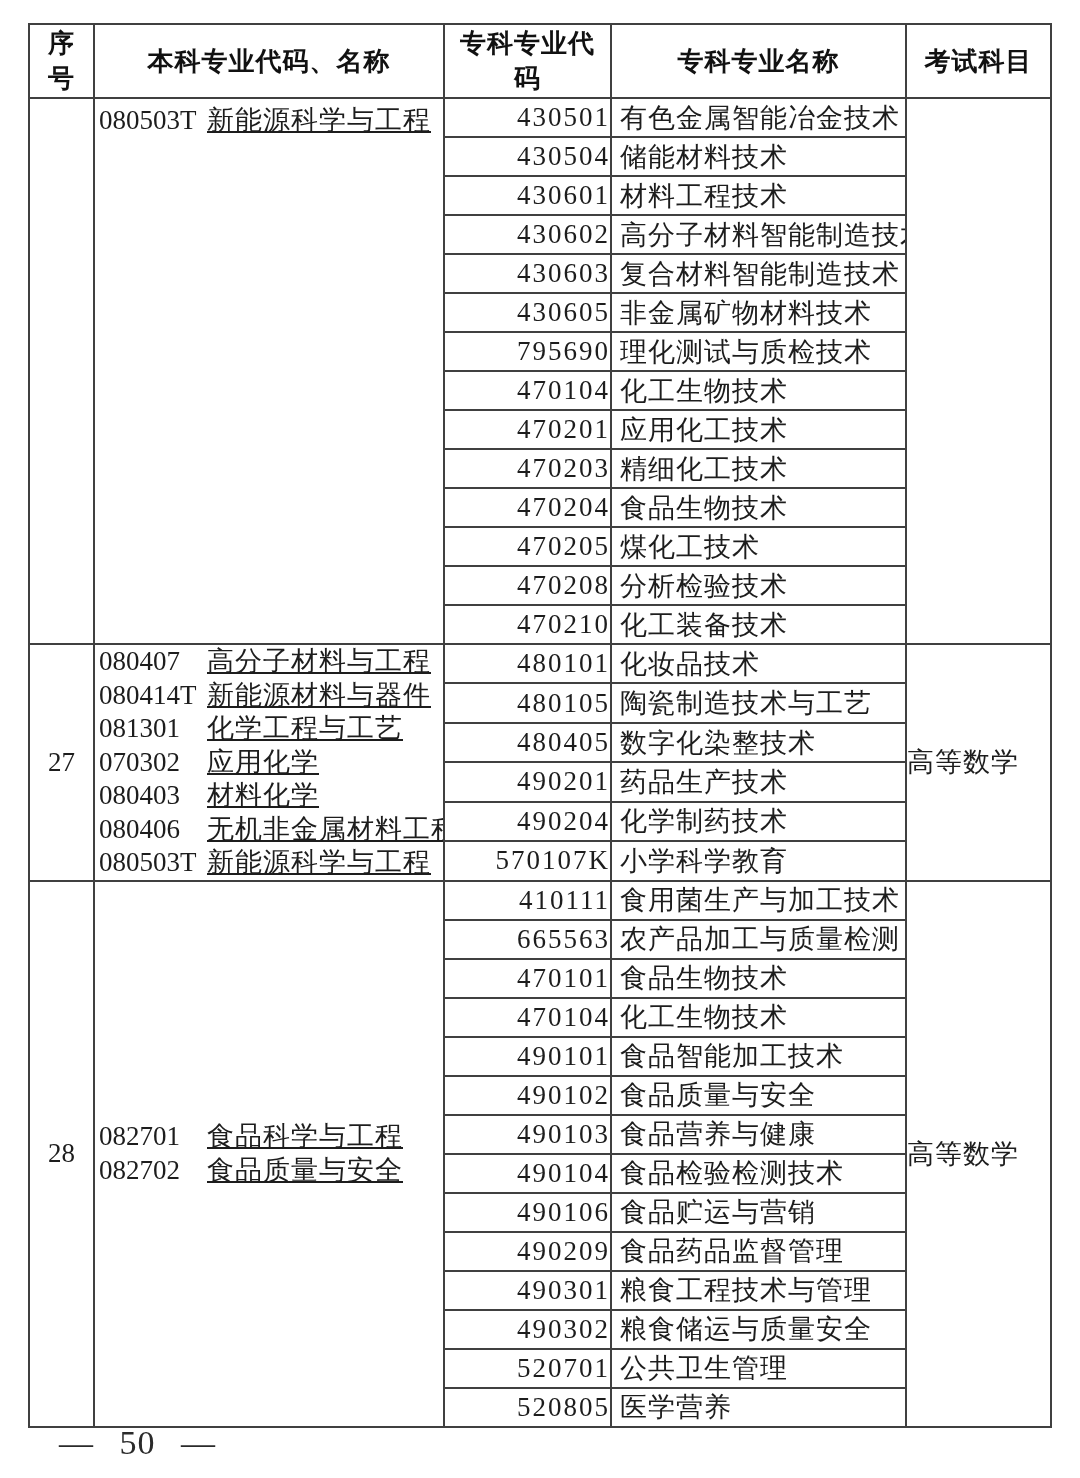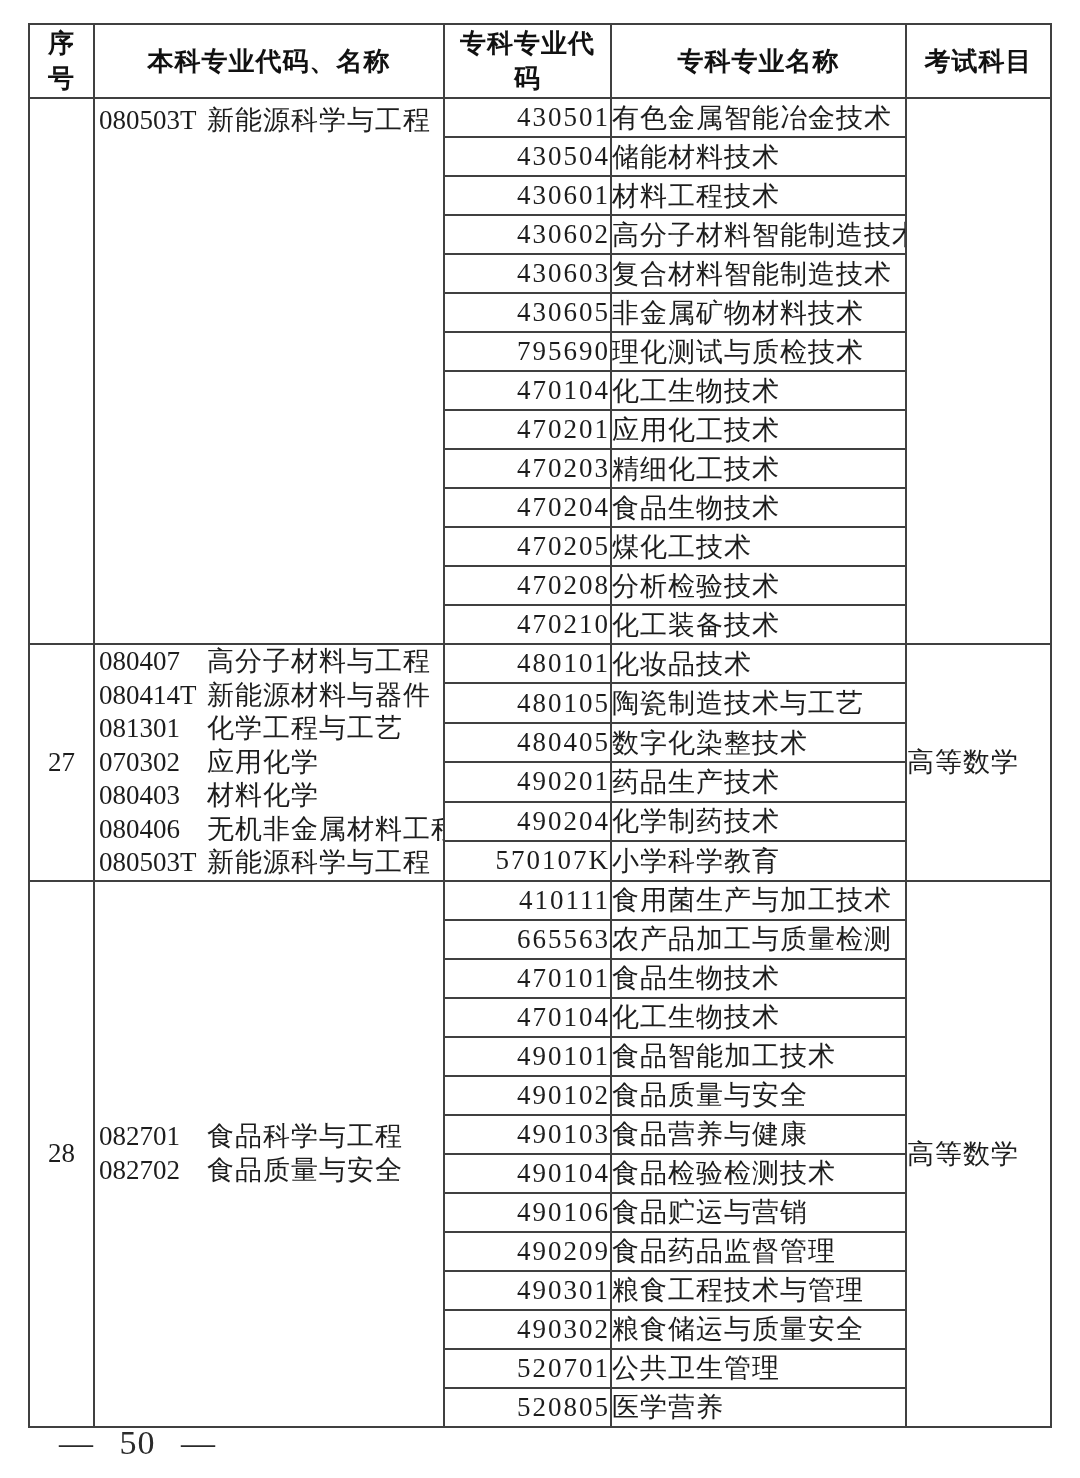--- a/index.html
+++ b/index.html
@@ -62,29 +62,30 @@
     line-height: 33.5px;
     white-space: nowrap;
   }
   .ug-code {
     flex: none;
     width: 108px;
   }
   .ug-name {
     flex: 1;
     letter-spacing: 1px;
+    text-decoration: underline;
   }
   td.code-cell {
     text-align: right;
     letter-spacing: 2px;
     margin-left: 40px;
   }
   td.name-cell {
     text-align: left;
-    padding-left: 0;
+    padding-left: 8px;
     letter-spacing: 1px;
     white-space: nowrap;
   }
   td.exam-cell {
     vertical-align: middle;
     letter-spacing: 1px;
   }
   .footer {
     position: absolute;
     left: 59px;

